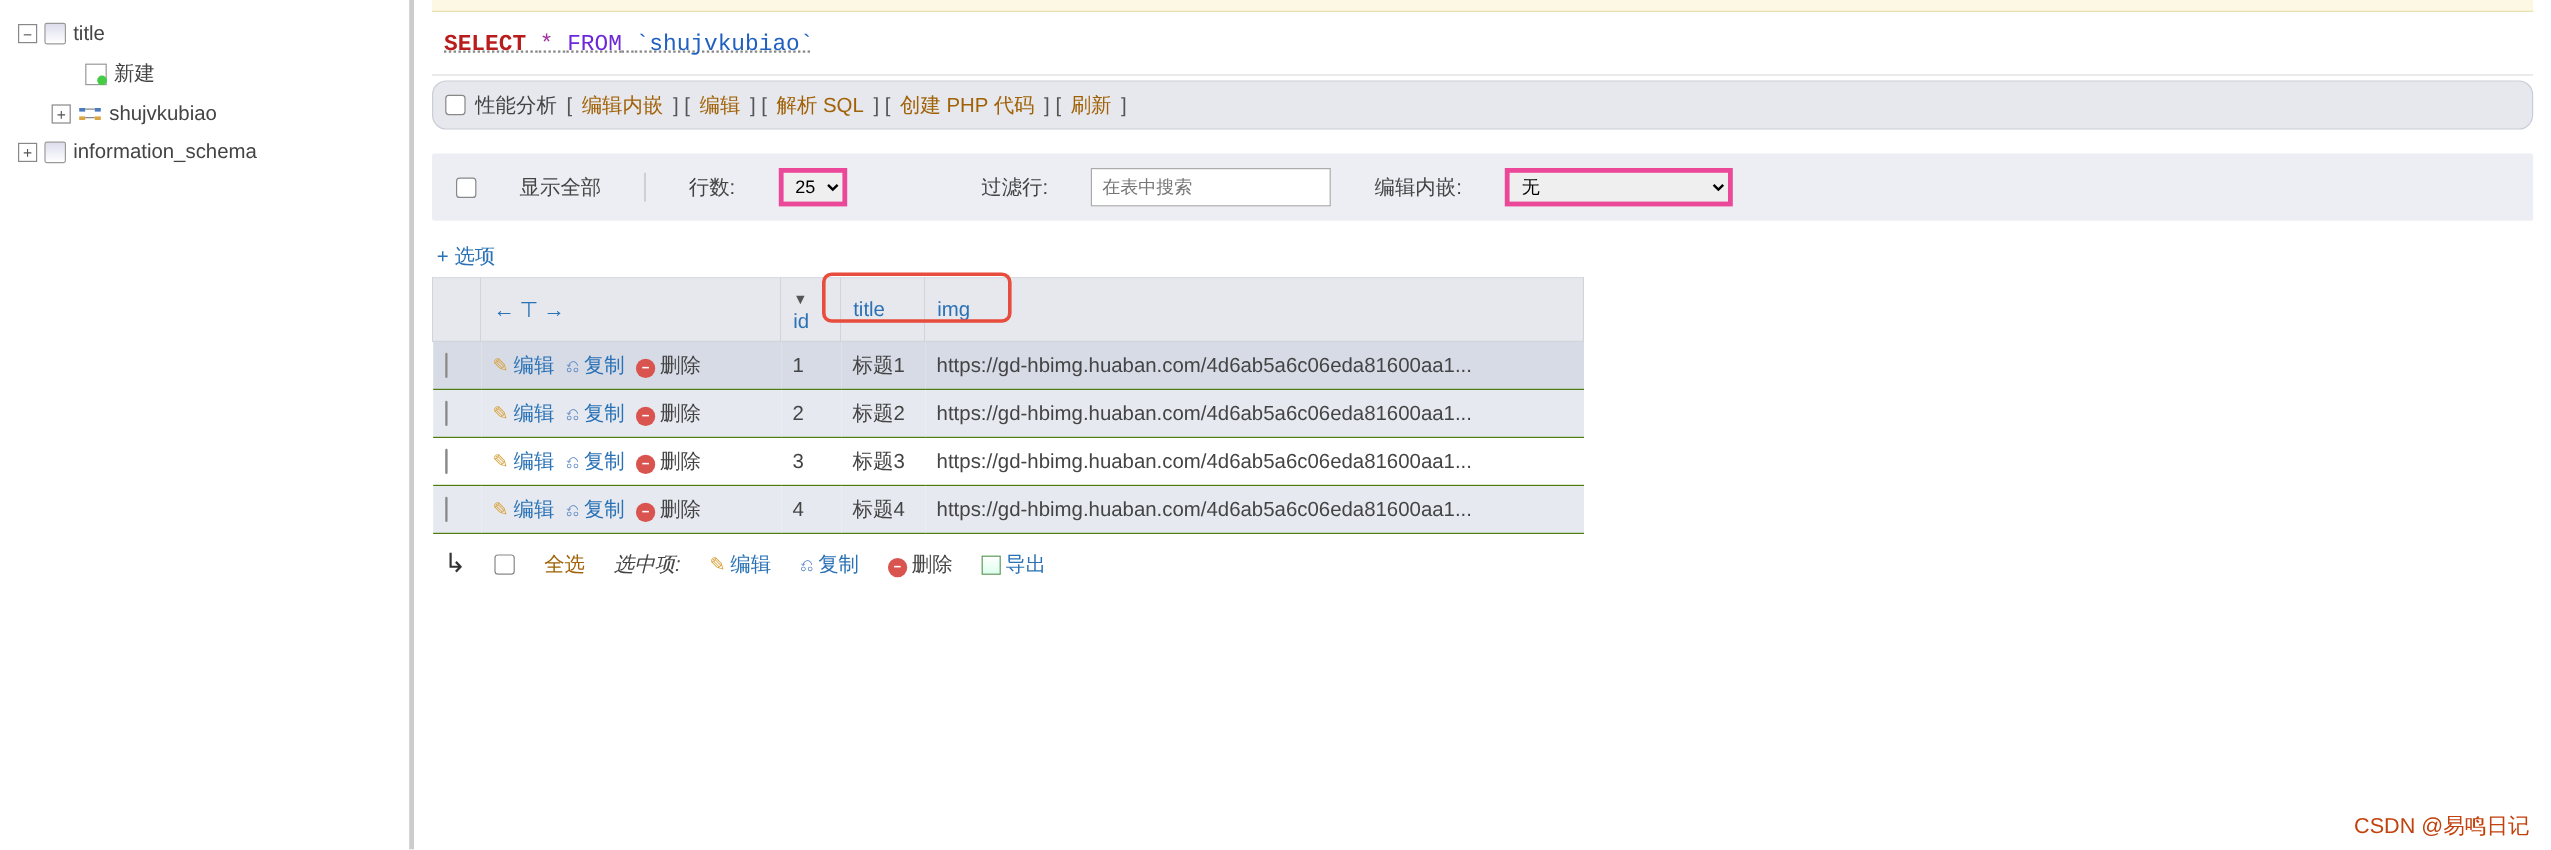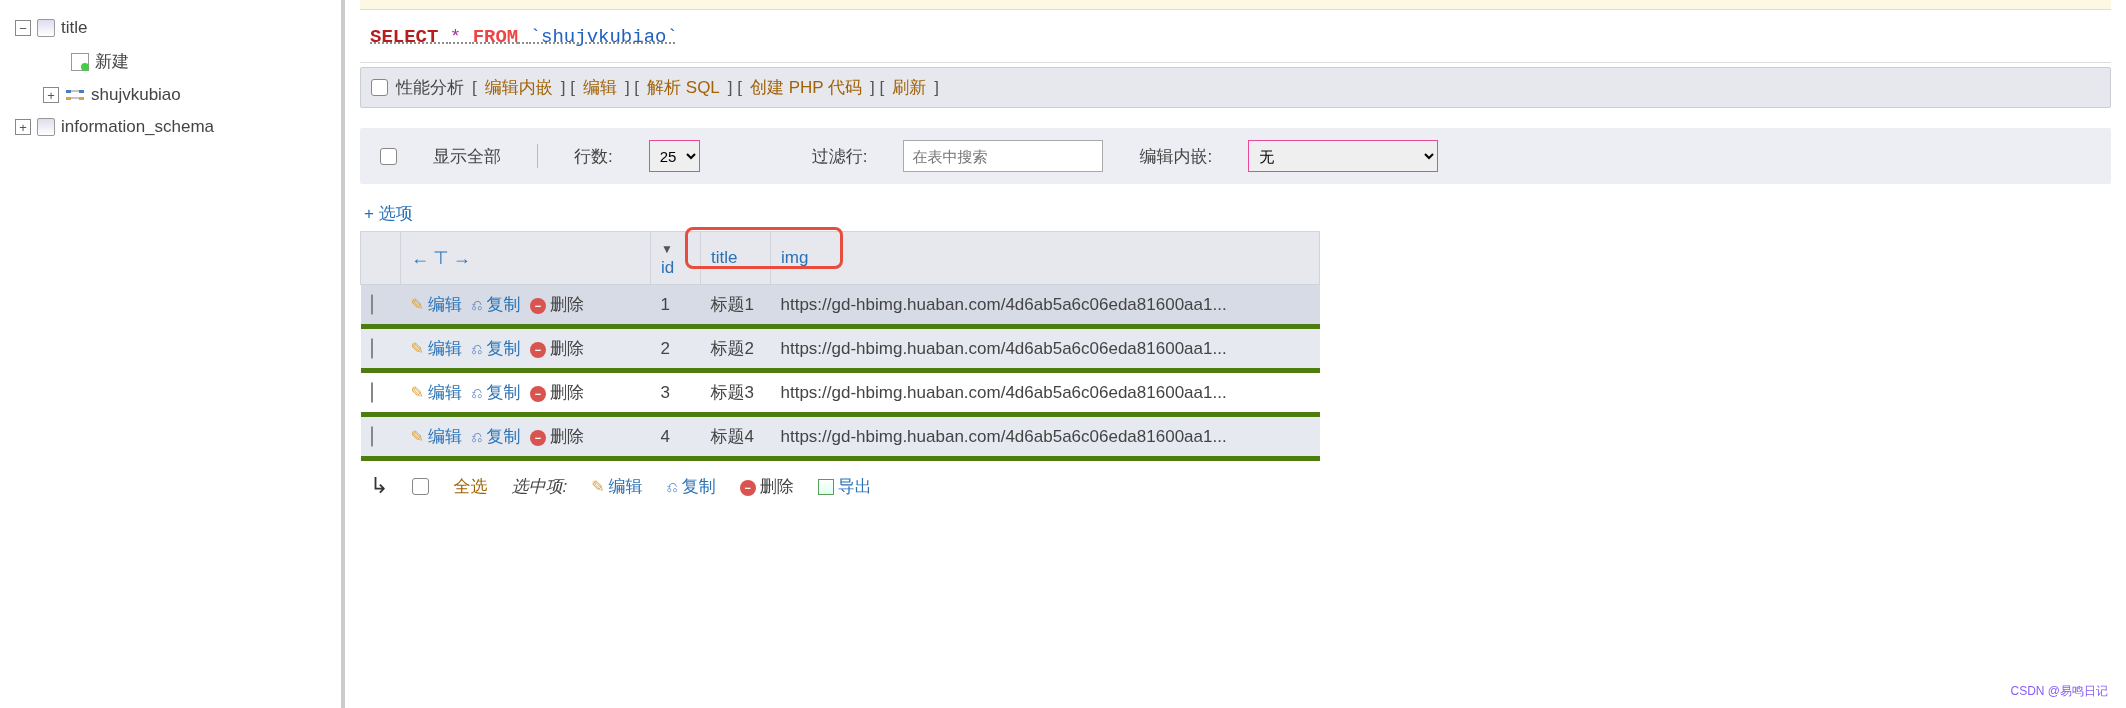--- a/index.html
+++ b/index.html
@@ -11,49 +11,49 @@
 .expand-box { width: 16px; height: 16px; border: 1px solid #888; background: #fff; display: flex; align-items: center; justify-content: center; font-size: 13px; color: #555; margin-right: 6px; cursor: pointer; }
 .db-icon { width: 18px; height: 18px; background: linear-gradient(#dde,#fff); border: 1px solid #999; border-radius: 2px; margin-right: 6px; }
 .new-icon { width: 18px; height: 18px; background: #fff; border: 1px solid #999; margin-right: 6px; position: relative; }
 .new-icon::after { content:""; position:absolute; bottom:-1px; right:-1px; width:8px; height:8px; background:#4c4; border-radius:50%; }
 .struct-icon { width: 20px; height: 16px; margin-right: 6px; }
 .main { flex: 1; padding: 0 15px 0 15px; position: relative; }
 .yellow-strip { height: 10px; background: #fcf8e3; border-bottom: 1px solid #e6e0b2; margin-bottom: 14px; }
 .sql-line { padding: 2px 0 14px 10px; font-family: "Courier New", monospace; font-size: 19px; border-bottom: 1px solid #ddd; margin-bottom: 4px; }
 .sql-select { color: #b91c1c; font-weight: bold; }
 .sql-star { color: #a030a0; }
-.sql-from { color: #ef4444; font-weight: bold; }
+.sql-from { color: #6d28d9; font-weight: normal; }
 .sql-tick { color: #2060c0; }
 .sql-line span.underline { text-decoration: underline dotted #888; }
-.profiling-bar { background: #e6e8ee; border: 1px solid #c9cdd6; border-radius: 2px; padding: 8px 10px; display: flex; align-items: center; gap: 8px; }
+.profiling-bar { background: #e6e8ee; border: 1px solid #c9cdd6; border-radius: 12px; padding: 8px 10px; display: flex; align-items: center; gap: 8px; }
 .chk { width: 17px; height: 17px; border: 1px solid #888; border-radius: 3px; background: #fff; cursor: pointer; }
 .link { color: #a16207; cursor: pointer; }
 .bracket { color: #555; }
 .toolbar { background: #eceef3; border-radius: 2px; padding: 12px 20px; display: flex; align-items: center; gap: 36px; margin-top: 20px; }
 .vbar { width: 1px; height: 24px; background: #bbb; }
-select { height: 32px; font-size: 15px; padding: 0 6px; border: 1px solid #ec4899; }
+select { height: 32px; font-size: 15px; padding: 0 6px; border: 4px solid #ec4899; }
 input[type=text] { height: 32px; font-size: 15px; padding: 0 8px; border: 1px solid #aaa; }
 .options-link { color: #2a72b5; cursor: pointer; margin: 18px 0 6px 4px; display: inline-block; }
 .data-table { width: 960px; border-collapse: collapse; }
 .data-table th { background: #e6e8ee; font-weight: normal; text-align: left; padding: 6px 10px; border: 1px solid #d0d4dc; }
-.data-table td { padding: 8px 10px; border-bottom: 5px solid #4d7c0f; }
+.data-table td { padding: 8px 10px; border-bottom: 1px solid #4d7c0f; }
 .data-table tr.alt { background: #e6e9f0; }
 .data-table tr.sel { background: #d6dbe6; }
 .sort-arrows { color: #2a72b5; font-size: 18px; letter-spacing: 4px; }
 .col-header-link { color: #2a72b5; cursor: pointer; }
 .red-box { position: absolute; border: 3px solid #e74c3c; border-radius: 8px; pointer-events: none; }
 .action-link { color: #2a72b5; cursor: pointer; margin-left: 4px; }
 .pencil-icon { color: #d9a441; font-size: 16px; }
 .copy-icon { color: #4a7abf; font-size: 14px; }
 .delete-icon { color: #fff; background: #d9534f; border-radius: 50%; width: 16px; height: 16px; display: inline-flex; align-items: center; justify-content: center; font-size: 11px; font-weight: bold; }
 .export-icon { width:16px; height:16px; border:1px solid #5a9c5a; background:linear-gradient(#fff,#dfe); display:inline-block; vertical-align:middle; }
 .sort-down { color: #555; font-size: 12px; }
 .footer-bar { display: flex; align-items: center; gap: 24px; padding: 12px 10px; }
 .arrow-up-right { font-size: 22px; color: #333; }
-.watermark { position: absolute; bottom: 8px; right: 18px; color: #8b5cf6; font-size: 12px; }
+.watermark { position: absolute; bottom: 8px; right: 18px; color: #c2410c; font-size: 18px; }
 </style>
 </head>
 <body>
 
 <div class="sidebar">
   <div class="tree-item">
     <span class="expand-box">−</span>
     <span class="db-icon"></span>
     <span>title</span>
   </div>

